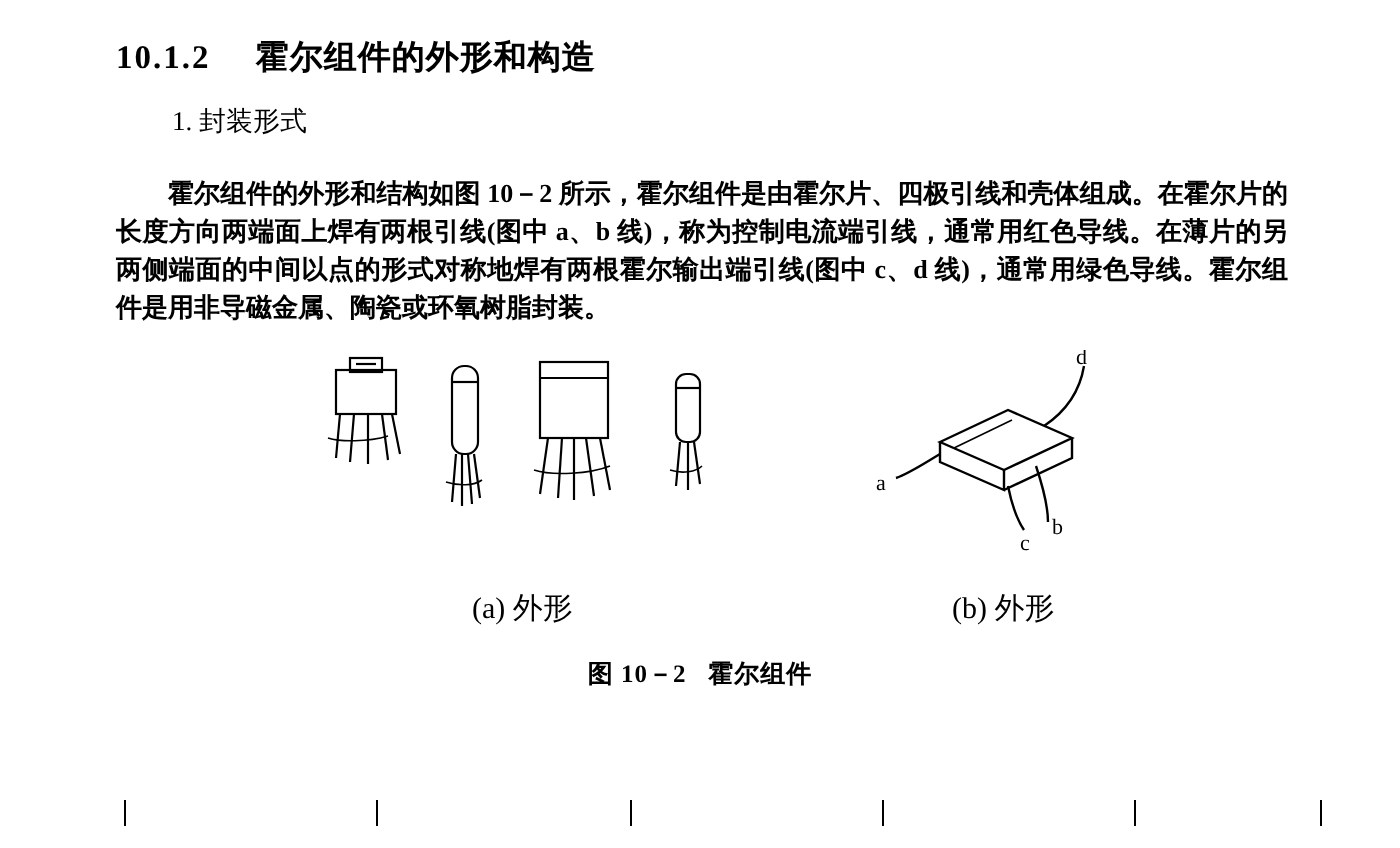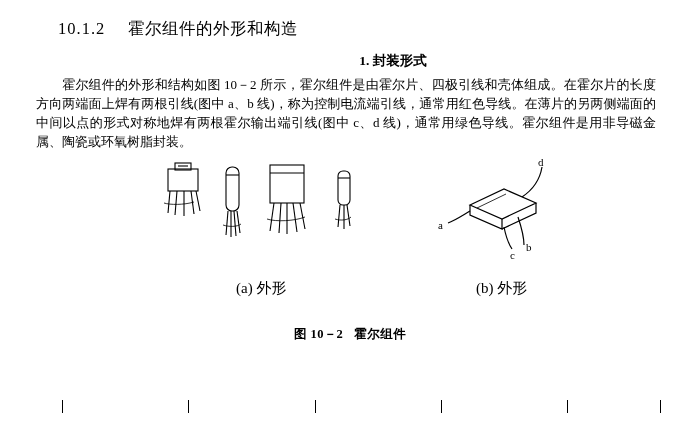--- a/index.html
+++ b/index.html
@@ -16,46 +16,46 @@
     position: relative;
   }
   .page {
     position: relative;
     width: 700px;
     height: 424px;
     box-sizing: border-box;
   }
   .section-heading {
     font-size: 16.5px;
-    font-weight: normal;
+    font-weight: bold;
     letter-spacing: 0.5px;
     margin: 0;
     padding: 18px 0 0 58px;
     font-family: "Liberation Serif", serif;
   }
   .section-heading .num {
     letter-spacing: 1px;
   }
   .section-heading .ttl {
     margin-left: 18px;
   }
   .sub-heading {
     font-size: 13.5px;
-    font-weight: bold;
+    font-weight: normal;
     margin: 0;
     padding: 12px 0 0 86px;
-    text-align: center;
   }
   .body-text {
     font-size: 13px;
     line-height: 19px;
-    margin: 0;
-    padding: 5px 44px 0 36px;
+    margin: 12px;
+    padding: 5px 44px 0 46px;
     text-align: justify;
     text-justify: inter-ideograph;
+    font-weight: bold;
   }
   .body-text .indent {
     display: inline-block;
     width: 26px;
   }
   .figure-area {
     position: relative;
     height: 120px;
     margin-top: 8px;
   }
@@ -71,21 +71,21 @@
   }
   .cap-b {
     position: absolute;
     left: 476px;
     top: 0;
   }
   .fig-title {
     text-align: center;
     font-size: 12.5px;
     font-weight: bold;
-    margin-top: 31px;
+    margin-top: 18px;
     letter-spacing: 0.5px;
   }
   .fig-title .dash {
     letter-spacing: 0;
   }
   .footer-rules {
     position: absolute;
     left: 0;
     bottom: 10px;
     width: 700px;

